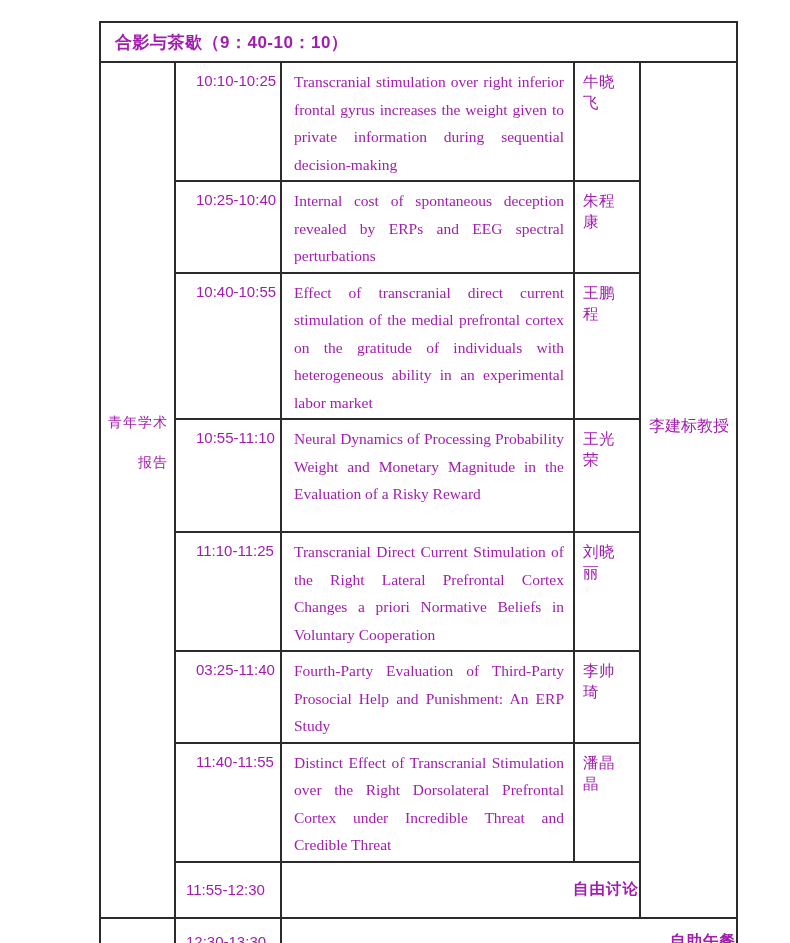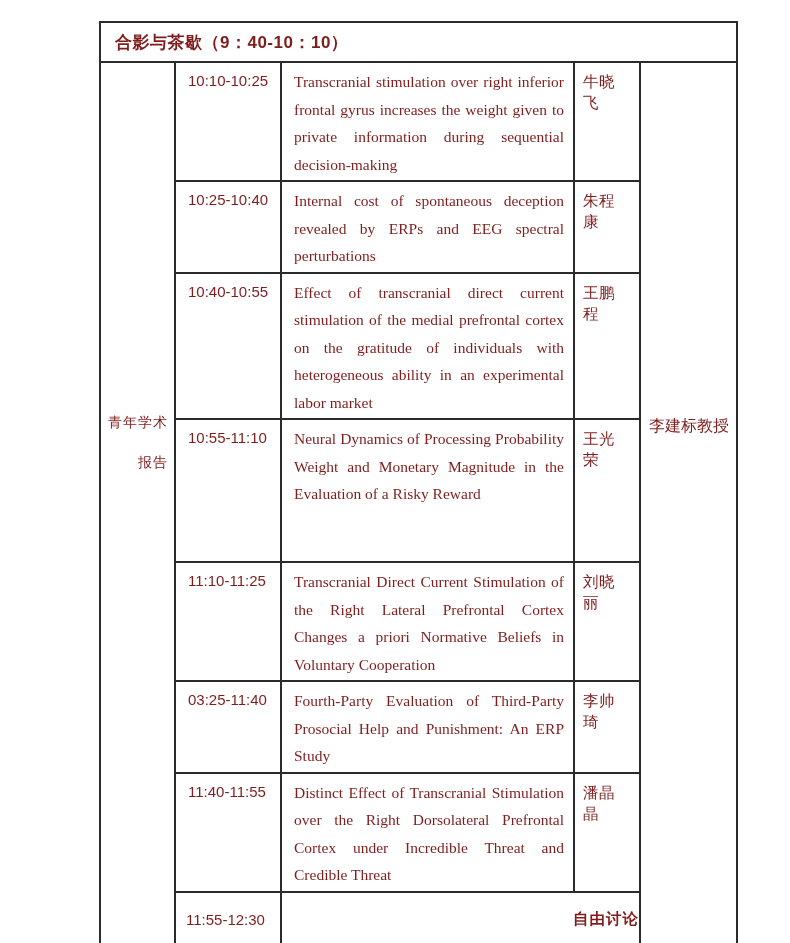--- a/index.html
+++ b/index.html
@@ -3,21 +3,21 @@
 <meta charset="utf-8">
 <style>
   html, body { margin: 0; padding: 0; background: #ffffff; }
   .page {
     position: relative;
     width: 790px;
     height: 943px;
     background: #ffffff;
     overflow: hidden;
     font-family: "Liberation Serif", serif;
-    color: #7f1d1d;
+    color: #a21caf;
   }
   table.schedule {
     position: absolute;
     left: 99px;
     top: 21px;
     width: 637px;
     border-collapse: collapse;
     table-layout: fixed;
   }
   table.schedule td {
@@ -46,41 +46,41 @@
   }
   td.chair-cell {
     padding: 352px 2px 0 8px;
     font-size: 16px;
     line-height: 22px;
   }
   
   td.time-cell {
     font-family: "Liberation Sans", sans-serif;
     font-size: 15px;
-    padding: 9px 2px 0 12px;
+    padding: 9px 2px 0 20px;
     white-space: nowrap;
   }
   td.title-cell {
     font-family: "Liberation Serif", serif;
     font-size: 15.5px;
     line-height: 27.5px;
     text-align: justify;
     padding: 5px 9px 2px 12px;
     border-radius: 28px;
   }
   td.name-cell {
     font-size: 15.5px;
     padding: 9px 14px 0 8px;
     letter-spacing: 0.5px;
   }
   
   tr.r1 { height: 118px; }
   tr.r2 { height: 87px; }
   tr.r3 { height: 143px; }
-  tr.r4 { height: 143px; }
+  tr.r4 { height: 113px; }
   tr.r5 { height: 113px; }
   tr.r6 { height: 85px; }
   tr.r7 { height: 109px; }
   tr.short-row { height: 56px; }
   tr.last-row { height: 47px; }
   tr.short-row td, tr.last-row td { vertical-align: middle; }
   tr.short-row td.time-cell, tr.last-row td.time-cell { padding: 0 2px 0 10px; }
   td.cn-label-cell {
     font-family: "Liberation Sans", sans-serif;
     font-weight: bold;

